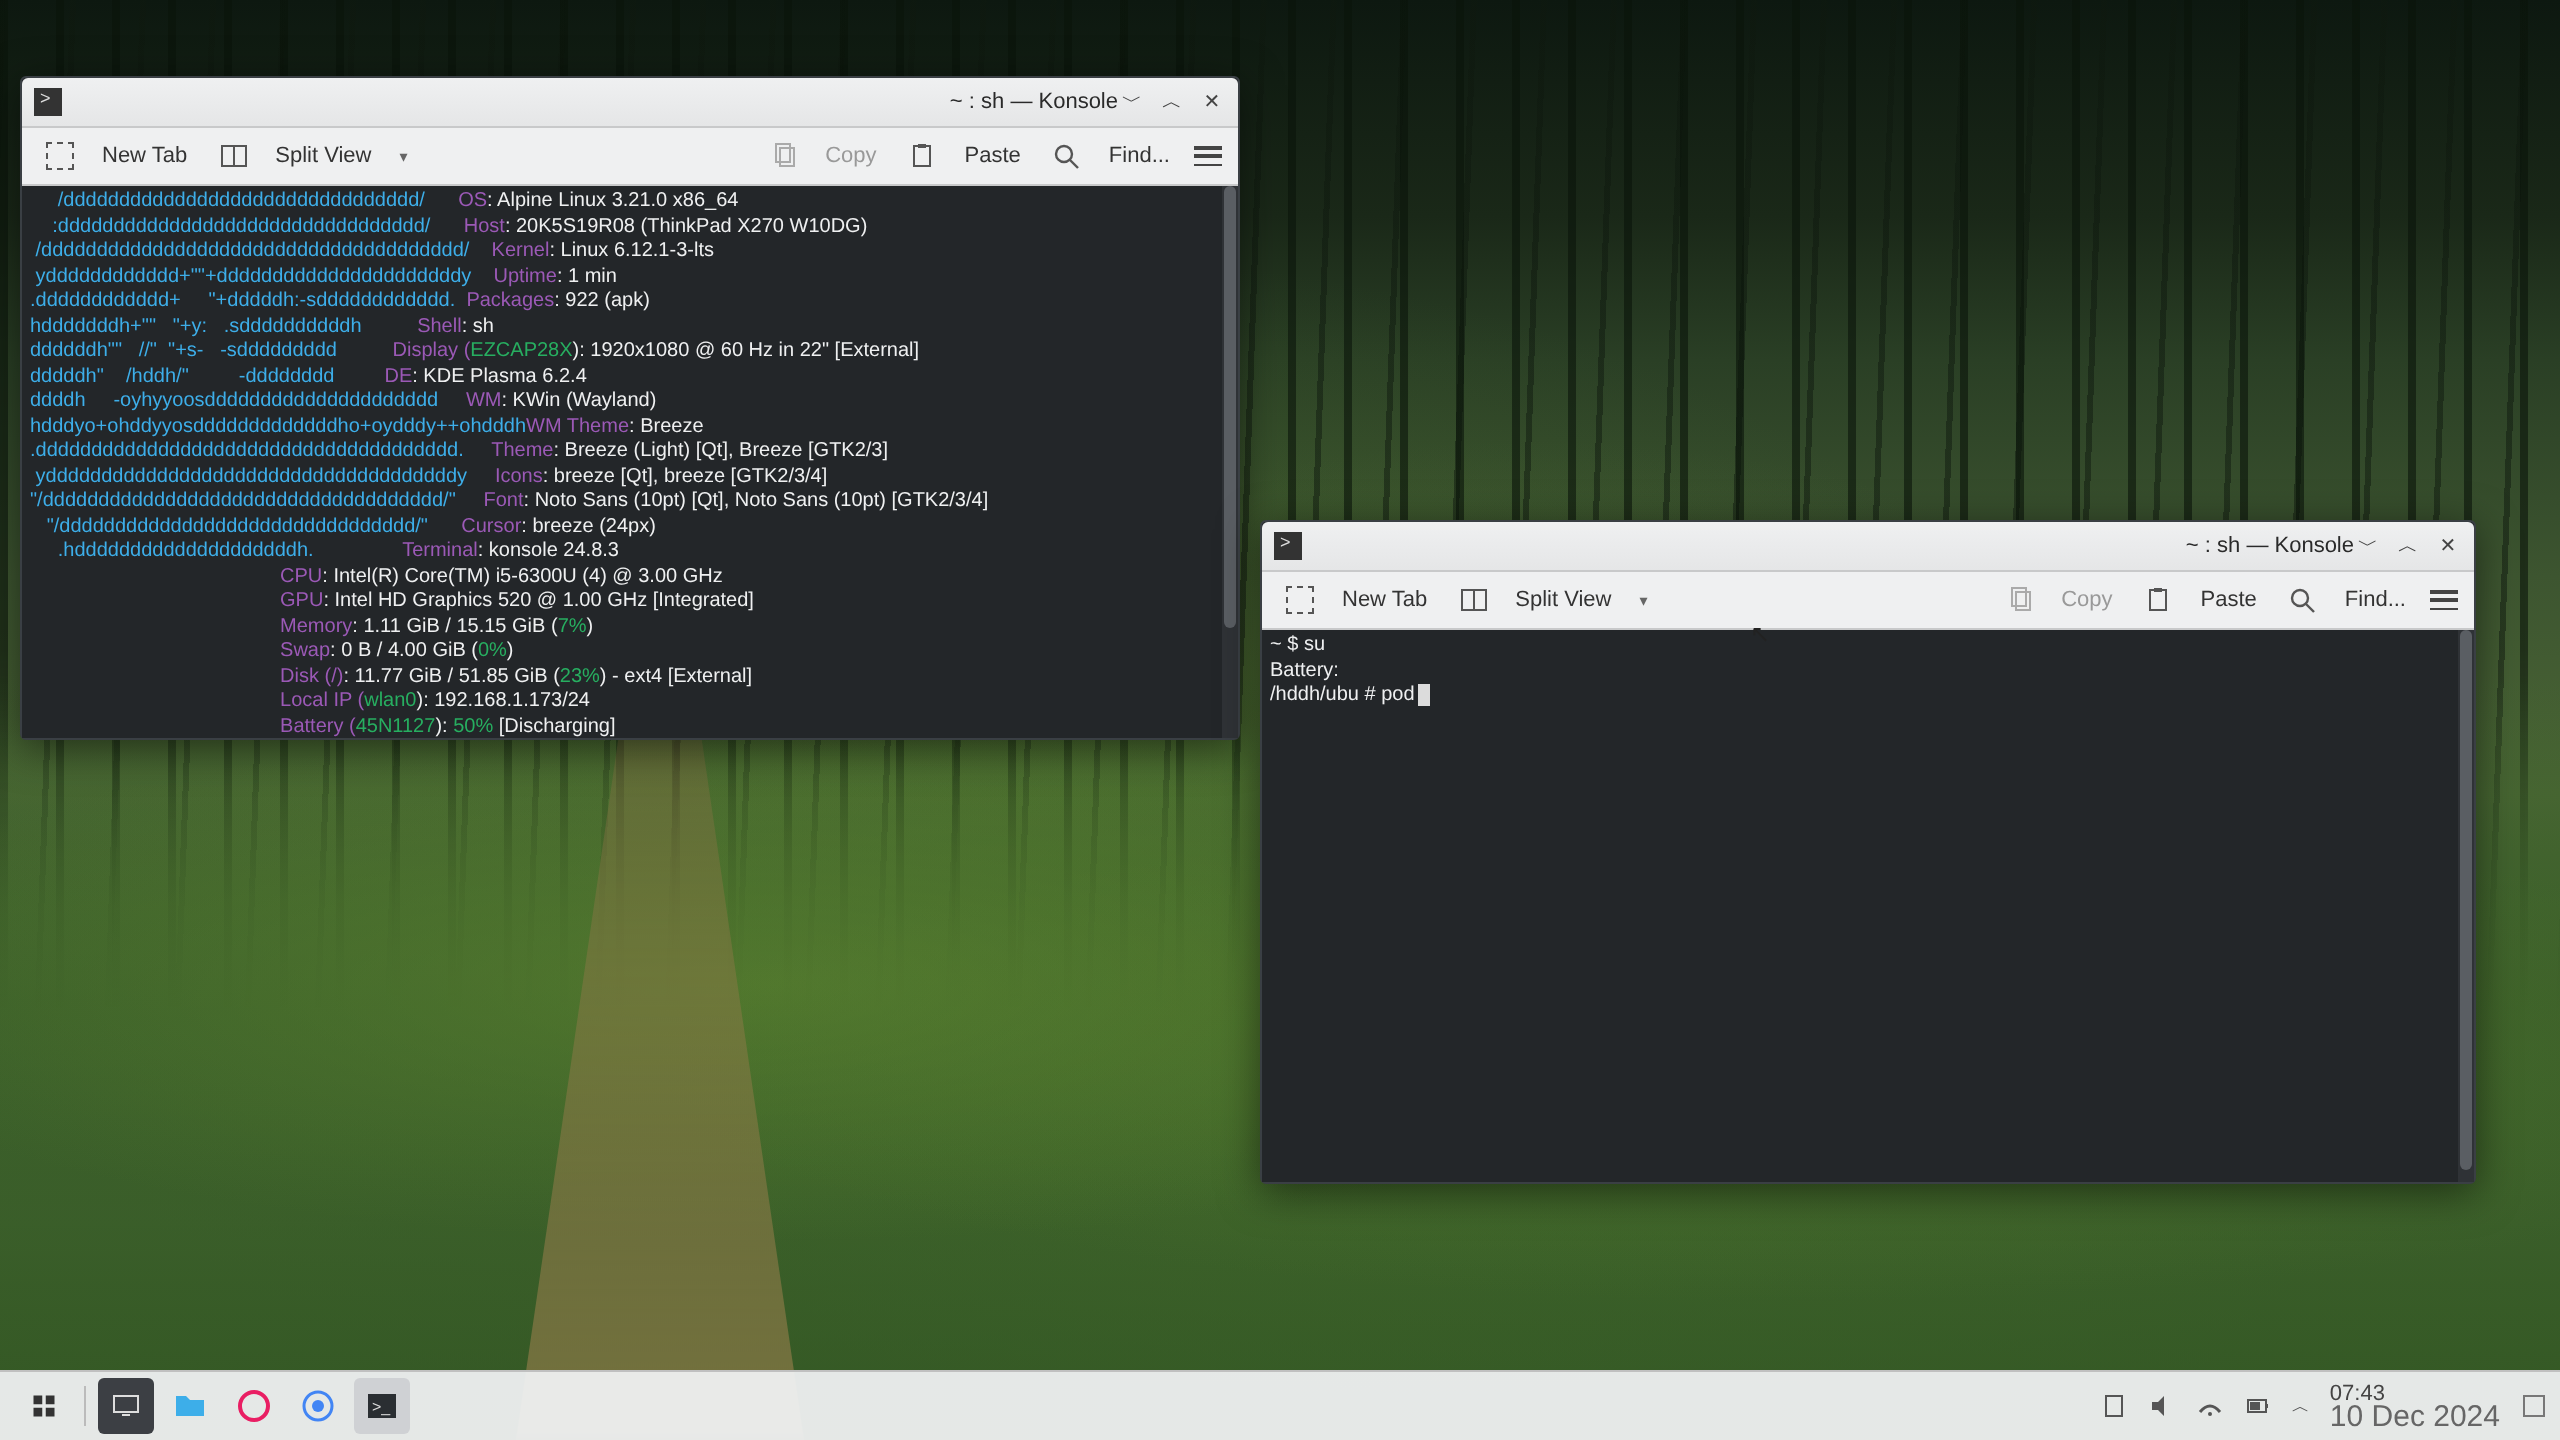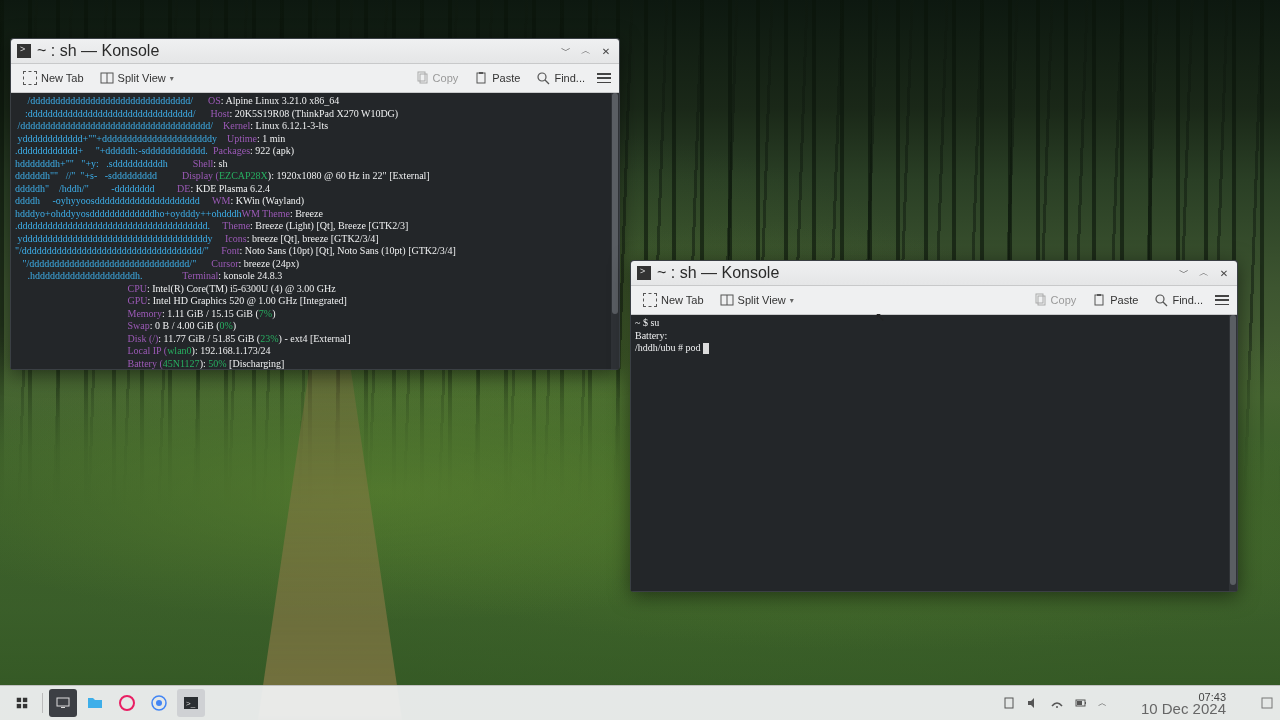--- a/index.html
+++ b/index.html
@@ -15,52 +15,52 @@
 .ground{position:absolute;bottom:0;left:0;right:0;height:380px;background:
   radial-gradient(ellipse at 30% 40%,rgba(100,140,50,.5) 0%,transparent 40%),
   radial-gradient(ellipse at 70% 50%,rgba(90,130,45,.4) 0%,transparent 45%),
   linear-gradient(180deg,transparent 0%,rgba(60,100,40,.6) 30%,rgba(50,90,35,.8) 100%)}
 
 
 .window{position:absolute;background:#232629;border:1px solid #3a3f44;border-radius:3px;box-shadow:0 4px 20px rgba(0,0,0,.5);display:flex;flex-direction:column}
 .titlebar{height:24px;background:linear-gradient(180deg,#eff0f1 0%,#e5e6e7 100%);display:flex;align-items:center;padding:0 6px;border-bottom:1px solid #c8c9ca;border-radius:3px 3px 0 0}
 .titlebar .app-icon{width:14px;height:14px;background:#333;display:inline-block;margin-right:6px;position:relative}
 .titlebar .app-icon::after{content:'>';position:absolute;color:#ddd;font-size:9px;left:3px;top:0px}
-.titlebar .title{flex:1;text-align:left;font-size:16px;color:#2a2a2a}
+.titlebar .title{flex:1;text-align:right;font-size:11px;color:#2a2a2a}
 .titlebar .win-btns{display:flex;gap:6px}
 .titlebar .win-btn{width:14px;height:14px;display:flex;align-items:center;justify-content:center;font-size:10px;color:#444;cursor:pointer}
 .toolbar{height:28px;background:#eff0f1;display:flex;align-items:center;padding:0 6px;border-bottom:1px solid #c8c9ca;font-size:11px;color:#333;gap:4px}
-.tb-btn{display:flex;align-items:center;gap:4px;padding:3px 6px;border-radius:3px;cursor:pointer}
+.tb-btn{display:flex;align-items:center;gap:14px;padding:3px 6px;border-radius:3px;cursor:pointer}
 .tb-btn.disabled{color:#999}
 .tb-spacer{flex:1}
 .tb-chev{font-size:8px;color:#666}
 .hamburger{width:14px;height:10px;display:flex;flex-direction:column;justify-content:space-between;cursor:pointer;padding:2px}
 .hamburger span{height:1.5px;background:#444;display:block}
 
-.term{flex:1;background:#232629;color:#dcdcdc;font-family:Liberation Serif, serif;font-size:10px;line-height:12.5px;padding:2px 4px;overflow:hidden;position:relative;white-space:pre}
+.term{flex:1;background:#232629;color:#dcdcdc;font-family:Liberation Sans, sans-serif;font-size:10px;line-height:12.5px;padding:2px 4px;overflow:hidden;position:relative;white-space:pre}
 .term .scrollbar{position:absolute;right:0;top:0;width:8px;height:100%;background:#2f3236}
 .term .scrollbar .thumb{position:absolute;right:1px;width:6px;background:#5a5e63;border-radius:3px}
 .k-mag{color:#9b59b6}
 .k-grn{color:#27ae60}
 .k-wte{color:#eff0f1}
 .ff-line{white-space:pre}
 .ascii{color:#3daee9}
 .cursor{display:inline-block;width:6px;height:11px;background:#dcdcdc;margin-left:2px;vertical-align:middle}
 
 #win1{left:10px;top:38px;width:608px;height:330px}
 #win2{left:630px;top:260px;width:606px;height:330px}
 
 .mouse-pointer{position:absolute;left:875px;top:310px;font-size:12px;color:#222;pointer-events:none}
 
 
 .taskbar{position:absolute;bottom:0;left:0;right:0;height:34px;background:rgba(239,240,241,.95);display:flex;align-items:center;padding:0 6px;border-top:1px solid #c0c0c0}
 .taskbar .task-icon{width:28px;height:28px;display:flex;align-items:center;justify-content:center;border-radius:3px;margin:0 2px;cursor:pointer}
 .taskbar .task-icon.active{background:#cfd1d4}
 .taskbar .tray{margin-left:auto;display:flex;align-items:center;gap:10px;color:#444;font-size:11px}
-.taskbar .clock{text-align:right;line-height:12px;font-size:11px;margin:0 24px}
+.taskbar .clock{text-align:left;line-height:12px;font-size:11px;margin:0 0}
 
 .dashed-box{width:12px;height:12px;border:1px dashed #555;display:inline-block}
 .svg-i{width:14px;height:14px;display:block}
 </style>
 </head>
 <body>
 
 <div class="desktop">
   <div class="forest-overlay"></div>
   <div class="ground"></div>

